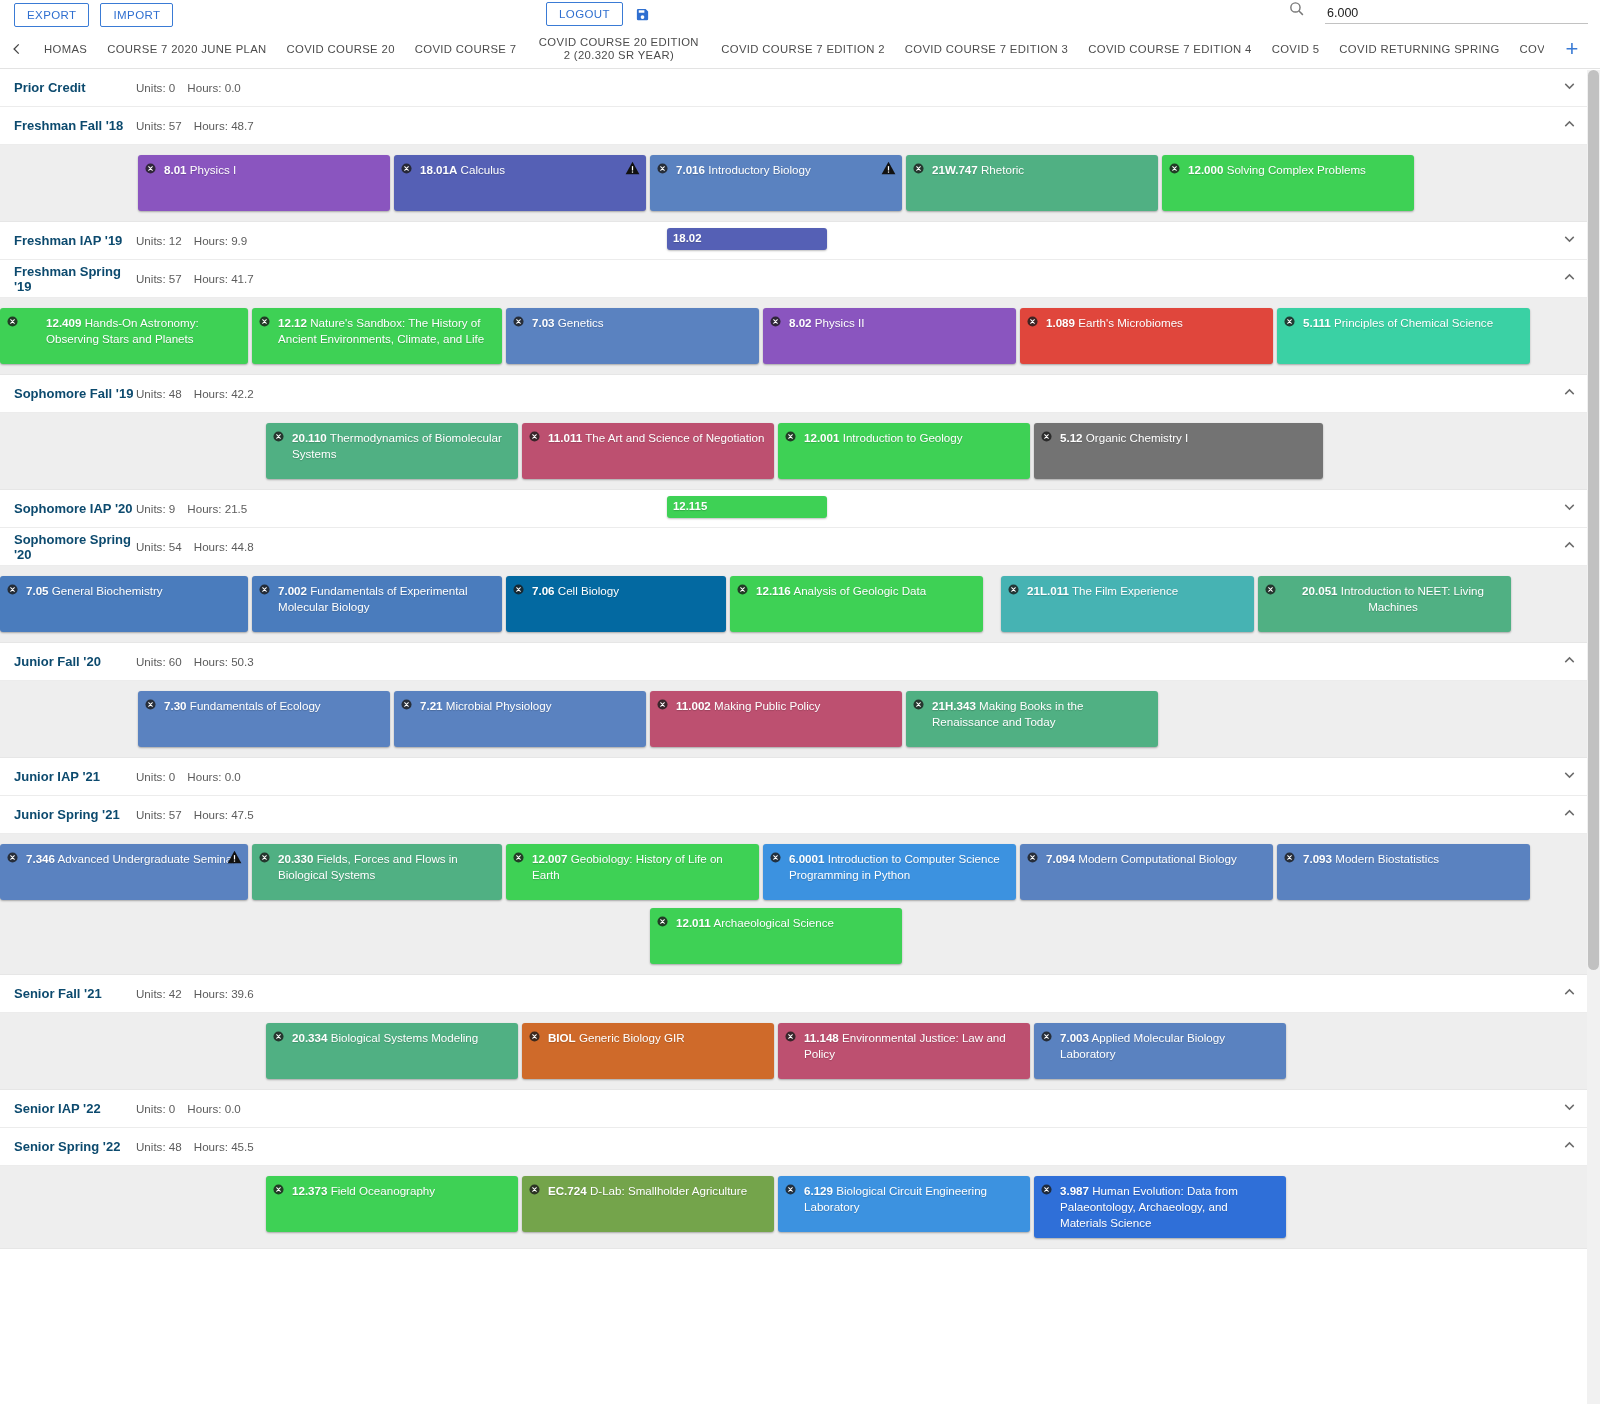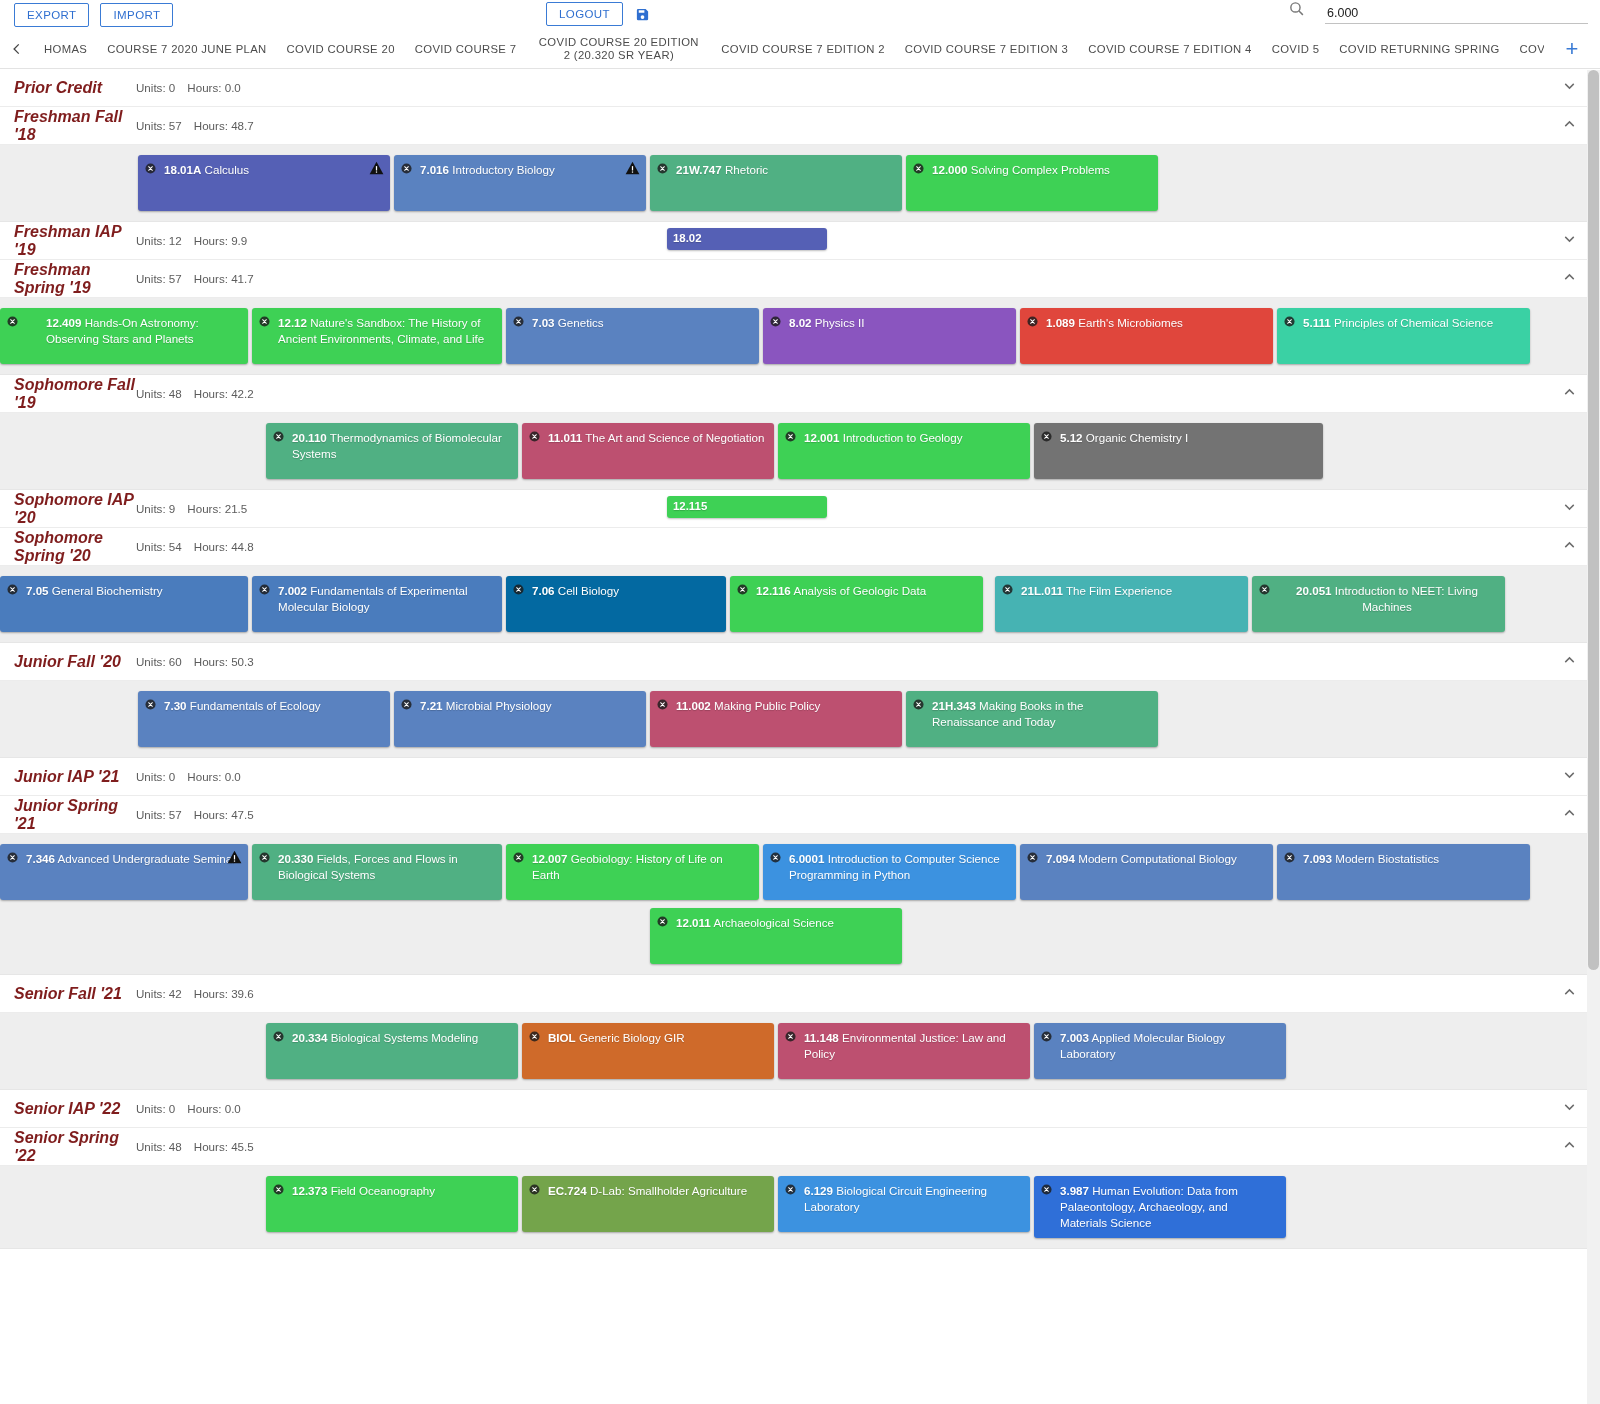--- a/index.html
+++ b/index.html
@@ -107,26 +107,25 @@
   .sem-header {
     height: 38px;
     display: flex;
     align-items: center;
     border-bottom: 1px solid #ececec;
     background: #fff;
     padding-left: 14px;
     position: relative;
   }
   .sem-name {
-    font-size: 16px;
+    font-size: 13px;
     font-weight: bold;
-    color: #7f1d1d;
+    color: #0c4a6e;
     width: 122px;
     flex: 0 0 122px;
-    font-style: italic;
   }
   .sem-stats {
     font-size: 11.6px;
     color: #5c5c5c;
     display: flex;
     gap: 12px;
   }
   .sem-chev {
     position: absolute; right: 22px; top: 50%;
     transform: translateY(-50%);
@@ -296,20 +295,26 @@
           <span>Hours: 48.7</span>
         </div>
         <div class="sem-chev"><svg width="17" height="17" viewBox="0 0 24 24" fill="none" stroke="#6d6d6d" stroke-width="2">
             <polyline points="6,15 12,9 18,15"></polyline>
           </svg></div>
       </div>
       <div class="sem-body">
         <div class="card-row">
           <div class="slot" style="width: 138px;"></div>
           <div class="slot" style="padding-right: 4px;">
+            <div class="card" style="background: rgb(138, 85, 191); width: 252px;"><span><svg class="del-icon" viewBox="0 0 24 24">
+                  <circle cx="12" cy="12" r="11" fill="#1c1c1c" opacity="0.82"></circle>
+                  <path d="M8 8 L16 16 M16 8 L8 16" stroke="#ffffff" stroke-width="2.2" stroke-linecap="round"></path>
+                </svg></span><span class="ctext"><span class="cid">8.01</span><span class="cname"> Physics I</span></span></div>
+          </div>
+          <div class="slot" style="padding-right: 4px;">
             <div class="card" style="background: rgb(85, 96, 181); width: 252px;"><span><svg class="del-icon" viewBox="0 0 24 24">
                   <circle cx="12" cy="12" r="11" fill="#1c1c1c" opacity="0.82"></circle>
                   <path d="M8 8 L16 16 M16 8 L8 16" stroke="#ffffff" stroke-width="2.2" stroke-linecap="round"></path>
                 </svg></span><span class="ctext"><span class="cid">18.01A</span><span class="cname"> Calculus</span></span><span><svg class="warn-icon" viewBox="0 0 24 22">
                   <path d="M12 1 L23 21 L1 21 Z" fill="#111"></path>
                   <rect x="11" y="8" width="2" height="7" fill="#fff"></rect>
                   <rect x="11" y="16.5" width="2" height="2" fill="#fff"></rect>
                 </svg></span></div>
           </div>
           <div class="slot" style="padding-right: 4px;">
@@ -478,21 +483,21 @@
                   <circle cx="12" cy="12" r="11" fill="#1c1c1c" opacity="0.82"></circle>
                   <path d="M8 8 L16 16 M16 8 L8 16" stroke="#ffffff" stroke-width="2.2" stroke-linecap="round"></path>
                 </svg></span><span class="ctext"><span class="cid">7.002</span><span class="cname"> Fundamentals of Experimental Molecular Biology</span></span></div>
           </div>
           <div class="slot" style="padding-right: 4px;">
             <div class="card" style="background: #0369a1; width: 220px;"><span><svg class="del-icon" viewBox="0 0 24 24">
                   <circle cx="12" cy="12" r="11" fill="#1c1c1c" opacity="0.82"></circle>
                   <path d="M8 8 L16 16 M16 8 L8 16" stroke="#ffffff" stroke-width="2.2" stroke-linecap="round"></path>
                 </svg></span><span class="ctext"><span class="cid">7.06</span><span class="cname"> Cell Biology</span></span></div>
           </div>
-          <div class="slot" style="padding-right: 12px;">
+          <div class="slot" style="padding-right: 18px;">
             <div class="card" style="background: rgb(62, 209, 85); width: 253px;"><span><svg class="del-icon" viewBox="0 0 24 24">
                   <circle cx="12" cy="12" r="11" fill="#1c1c1c" opacity="0.82"></circle>
                   <path d="M8 8 L16 16 M16 8 L8 16" stroke="#ffffff" stroke-width="2.2" stroke-linecap="round"></path>
                 </svg></span><span class="ctext"><span class="cid">12.116</span><span class="cname"> Analysis of Geologic Data</span></span></div>
           </div>
           <div class="slot" style="padding-right: 4px;">
             <div class="card" style="background: rgb(70, 179, 179); width: 253px;"><span><svg class="del-icon" viewBox="0 0 24 24">
                   <circle cx="12" cy="12" r="11" fill="#1c1c1c" opacity="0.82"></circle>
                   <path d="M8 8 L16 16 M16 8 L8 16" stroke="#ffffff" stroke-width="2.2" stroke-linecap="round"></path>
                 </svg></span><span class="ctext"><span class="cid">21L.011</span><span class="cname"> The Film Experience</span></span></div>

